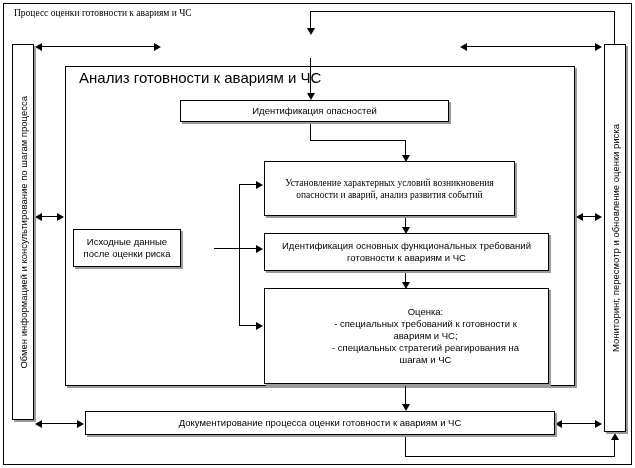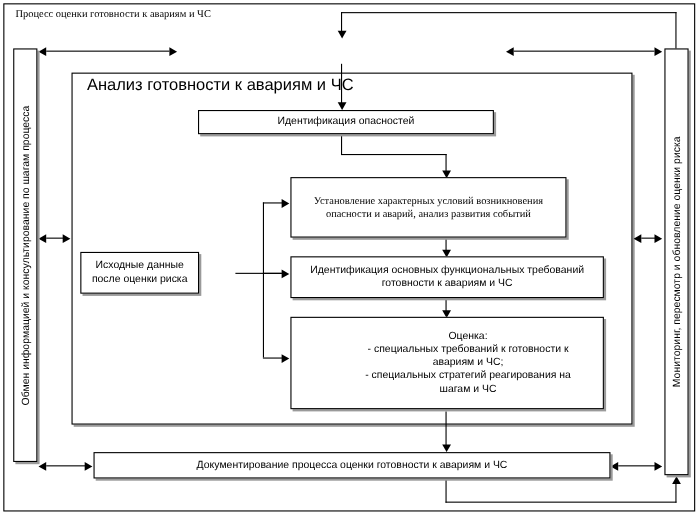--- a/index.html
+++ b/index.html
@@ -173,21 +173,21 @@
   <div class="vline" style="left:405px; top:216px; height:14px;"></div>
   <div class="arrow down" style="left:402px; top:227px;"></div>
 
   <div class="box shadow" style="left:264px; top:233px; width:285px; height:38px;">
     <span class="ml">Идентификация основных функциональных требований готовности к авариям и ЧС</span>
   </div>
 
   <div class="vline" style="left:405px; top:271px; height:14px;"></div>
   <div class="arrow down" style="left:402px; top:282px;"></div>
 
-  <div class="box shadow" style="left:264px; top:288px; width:285px; height:84px; flex-direction:column; justify-content:center;padding-left:42px;">
+  <div class="box shadow" style="left:264px; top:288px; width:285px; height:96px; flex-direction:column; justify-content:center;padding-left:42px;">
     <span>Оценка:</span>
     <span>- специальных требований к готовности к</span>
     <span>авариям и ЧС;</span>
     <span>- специальных стратегий реагирования на</span>
     <span>шагам и ЧС</span>
   </div>
 
   <div class="box shadow" style="left:73px; top:229px; width:108px; height:38px;">
     <span class="ml">Исходные данные после оценки риска</span>
   </div>

